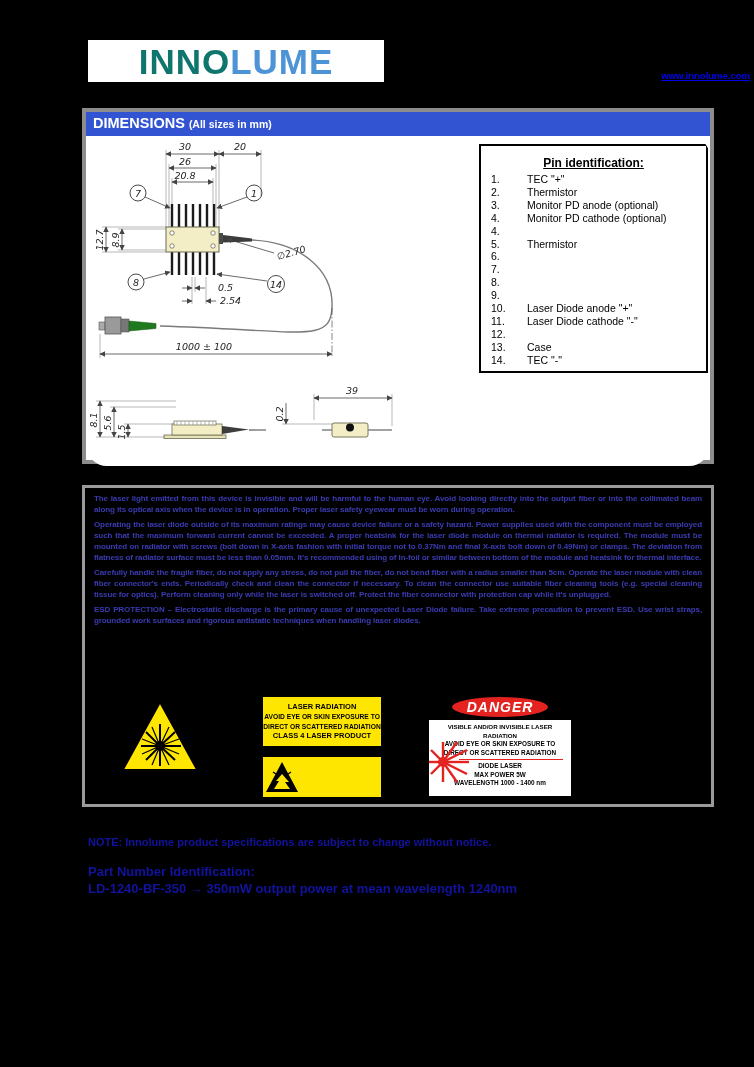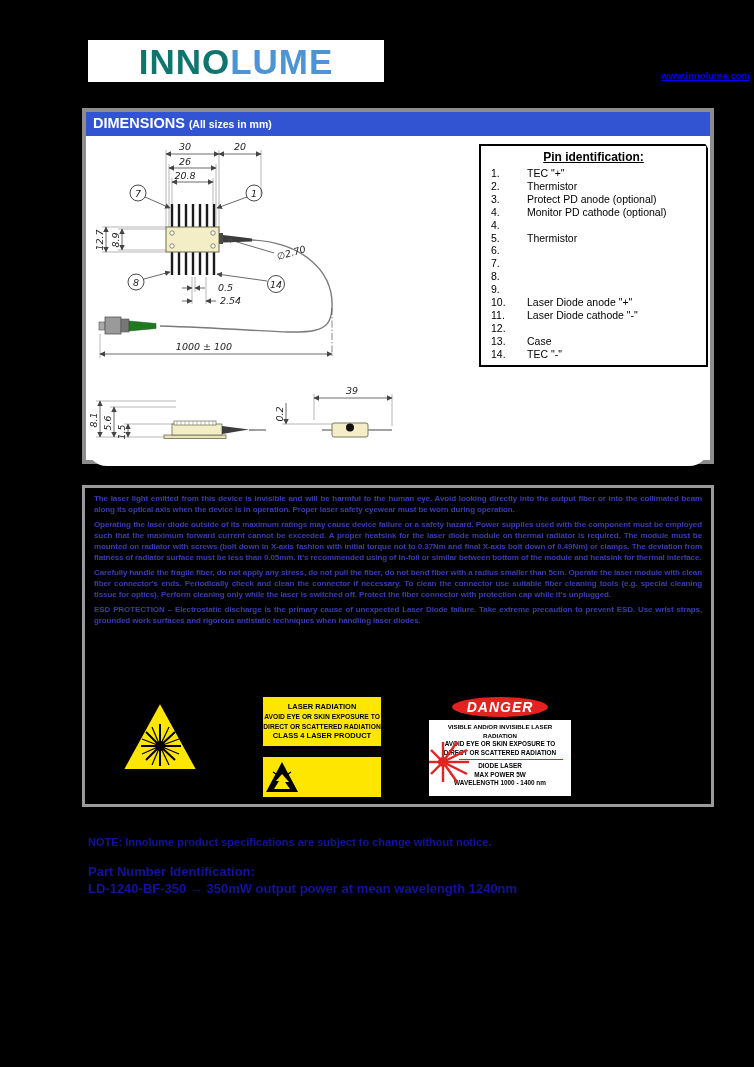--- a/index.html
+++ b/index.html
@@ -20,21 +20,21 @@
   .sec-dims{top:108px;height:356px;border:4px solid #8c8c8c;background:#fff;}
   .sec-safety{top:485px;height:322px;border:3px solid #9a9a9a;background:#000;}
   .sec-header{background:#3254d3;color:#fff;font-weight:bold;font-size:14.5px;
     padding:3px 0 3px 7px;line-height:17px;}
   .sec-header .sub{font-size:10.5px;font-weight:bold;}
   .dims-body{position:relative;width:100%;height:330px;background:#fff;overflow:hidden;border-radius:21px;}
   
   .pin-table{position:absolute;left:393px;top:8px;width:229px;border:2px solid #000;
     background:#fff;padding:2px 0 4px 0;box-sizing:border-box;}
   .pin-title{text-align:center;font-weight:bold;text-decoration:underline;font-size:12px;
-    margin:2px 0 3px 0;color:#000;}
+    margin:8px 0 3px 0;color:#000;}
   .pin-row{display:grid;grid-template-columns:36px 1fr;font-size:10.5px;line-height:12.9px;
     color:#000;padding-left:10px;}
   
   .draw{position:absolute;left:0;top:0;}
   .draw text{font-family:"DejaVu Sans",sans-serif;font-size:9.5px;fill:#222;font-style:italic;}
   .draw .dl{stroke:#444;stroke-width:.8;}
   .draw .ext{stroke:#888;stroke-width:.6;}
   .draw .pin{stroke:#1b1b1b;stroke-width:2.4;}
   .draw .fib{stroke:#7a7a7a;stroke-width:1.4;fill:none;}
   .draw .cl{stroke:#555;stroke-width:.7;stroke-dasharray:7 2 1.5 2;}
@@ -243,21 +243,21 @@
       <div class="pin-row">
           <span>1.</span>
           <span>TEC "+"</span>
         </div>
       <div class="pin-row">
           <span>2.</span>
           <span>Thermistor</span>
         </div>
       <div class="pin-row">
           <span>3.</span>
-          <span>Protect PD anode (optional)</span>
+          <span>Monitor PD anode (optional)</span>
         </div>
       <div class="pin-row">
           <span>4.</span>
           <span>Monitor PD cathode (optional)</span>
         </div>
       <div class="pin-row">
           <span>4.</span>
           <span></span>
         </div>
       <div class="pin-row">

